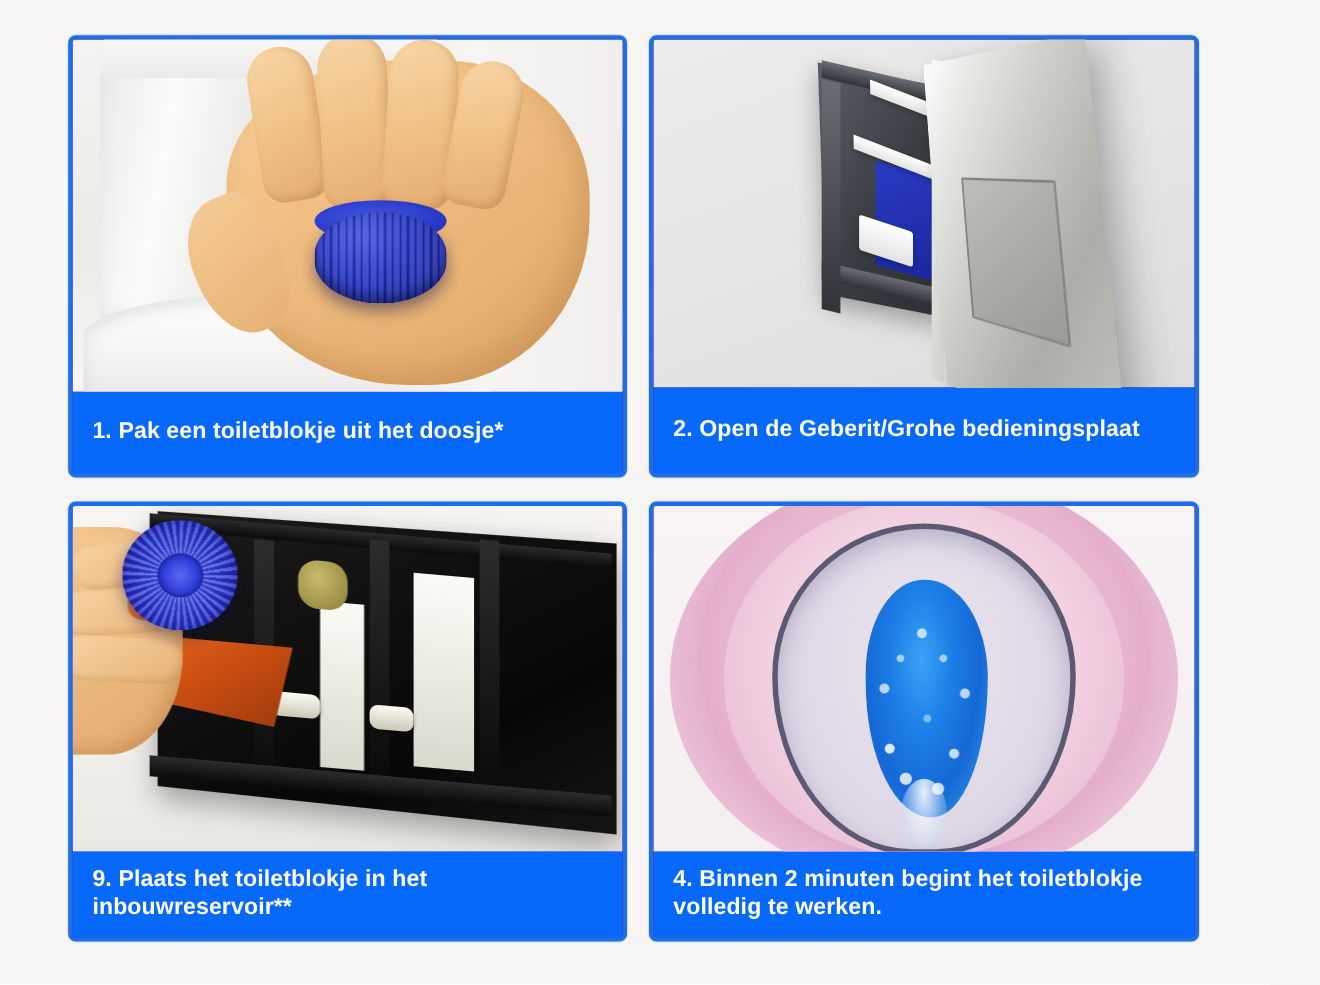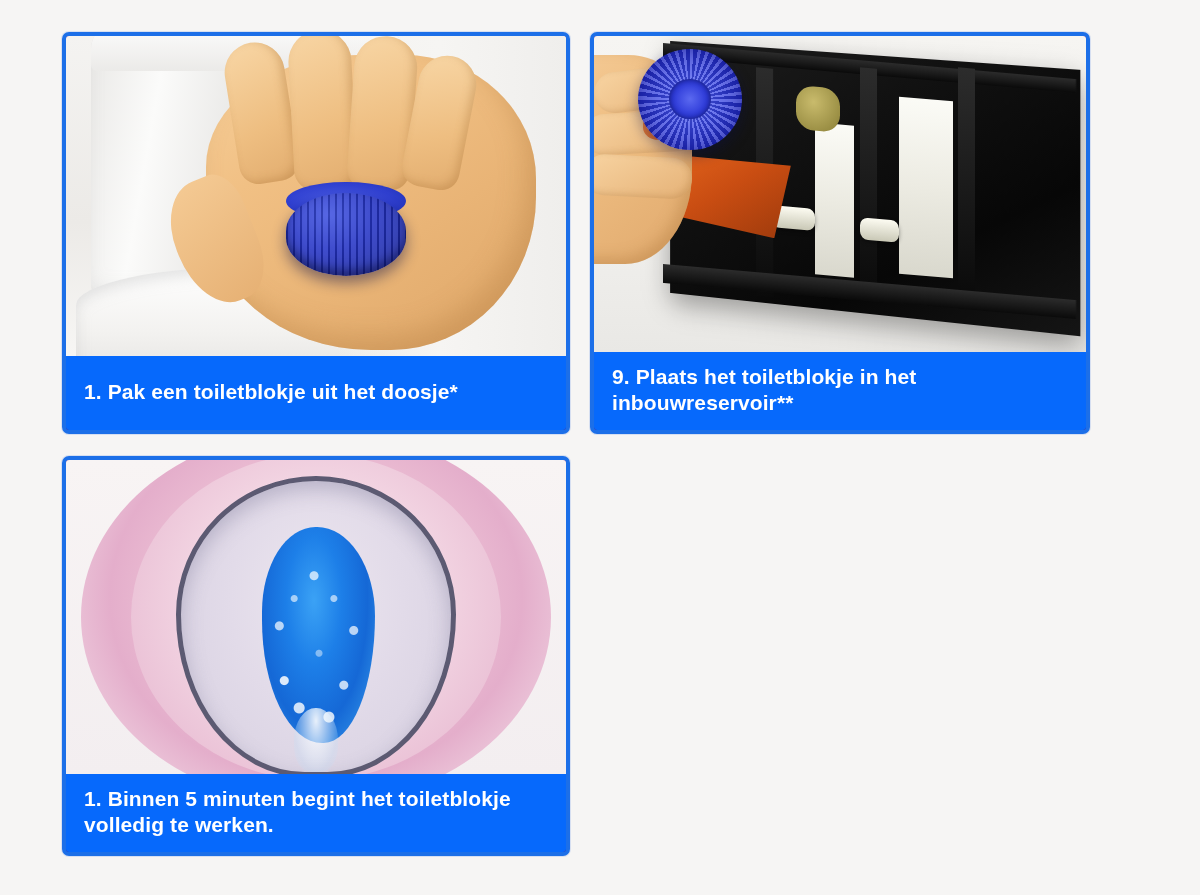--- a/index.html
+++ b/index.html
@@ -373,20 +373,37 @@
         <div class="finger f2"></div>
         <div class="finger f3"></div>
         <div class="finger f4"></div>
         <div class="thumb"></div>
         <div class="block-top"></div>
         <div class="block"></div>
       </div>
       <div class="caption cap-1">1. Pak een toiletblokje uit het doosje*</div>
     </div>
 
+    <div class="panel">
+      <div class="photo p2">
+        <div class="frame"></div>
+        <div class="framebar fb1"></div>
+        <div class="framebar fb2"></div>
+        <div class="framebar fb3"></div>
+        <div class="inner-blue"></div>
+        <div class="whitebar wb1"></div>
+        <div class="whitebar wb2"></div>
+        <div class="whitebar wb3"></div>
+        <div class="plate-edge"></div>
+        <div class="plate">
+          <div class="plate-cut"></div>
+        </div>
+      </div>
+      <div class="caption cap-2">2. Open de Geberit/Grohe bedieningsplaat</div>
+    </div>
 
     <div class="panel">
       <div class="photo p3">
         <div class="tank"></div>
         <div class="rib r4"></div>
         <div class="rib r1"></div>
         <div class="rib r2"></div>
         <div class="rib r3"></div>
         <div class="wpanel w1"></div>
         <div class="wpanel w2"></div>
@@ -408,17 +425,17 @@
     <div class="panel">
       <div class="photo p4">
         <div class="seat-outer"></div>
         <div class="seat-mid"></div>
         <div class="bowl-rim">
           <div class="water"></div>
           <div class="foam"></div>
           <div class="splash"></div>
         </div>
       </div>
-      <div class="caption cap-4">1. Binnen 5 minuten begint het toiletblokje volledig te werken.</div>
+      <div class="caption cap-4">4. Binnen 2 minuten begint het toiletblokje volledig te werken.</div>
     </div>
 
   </div>
 </div>
 
 </body></html>

